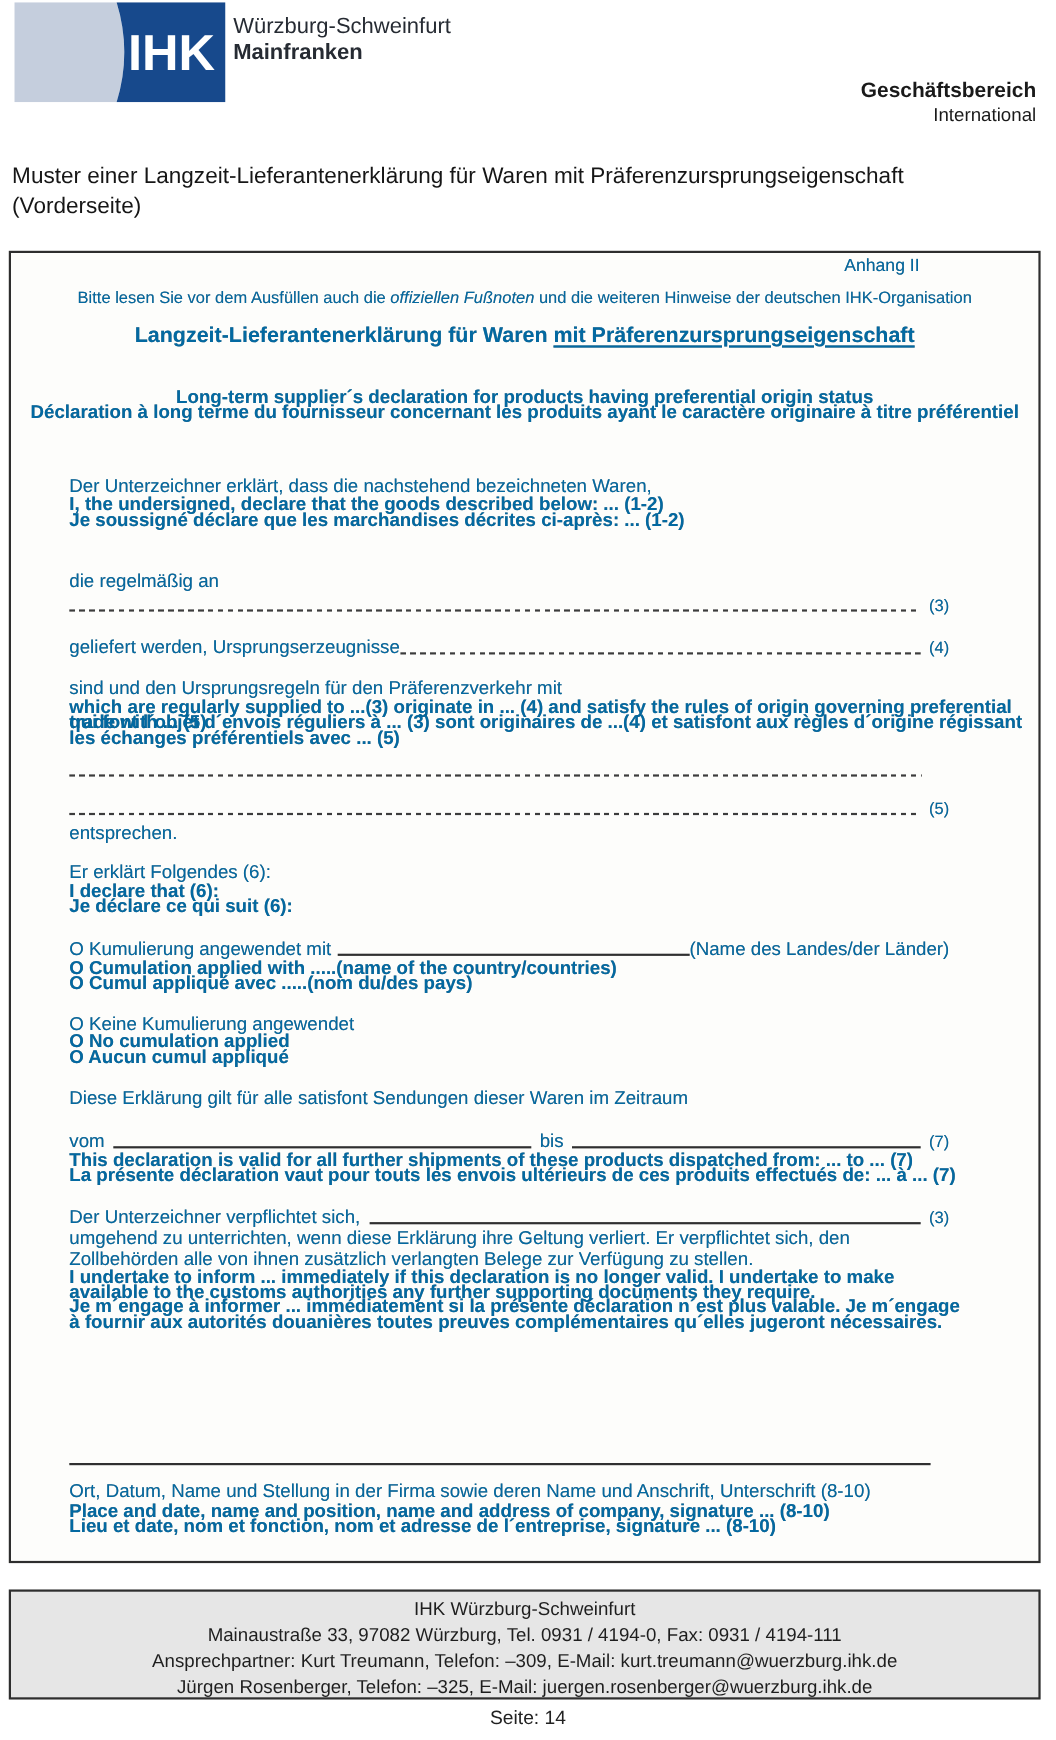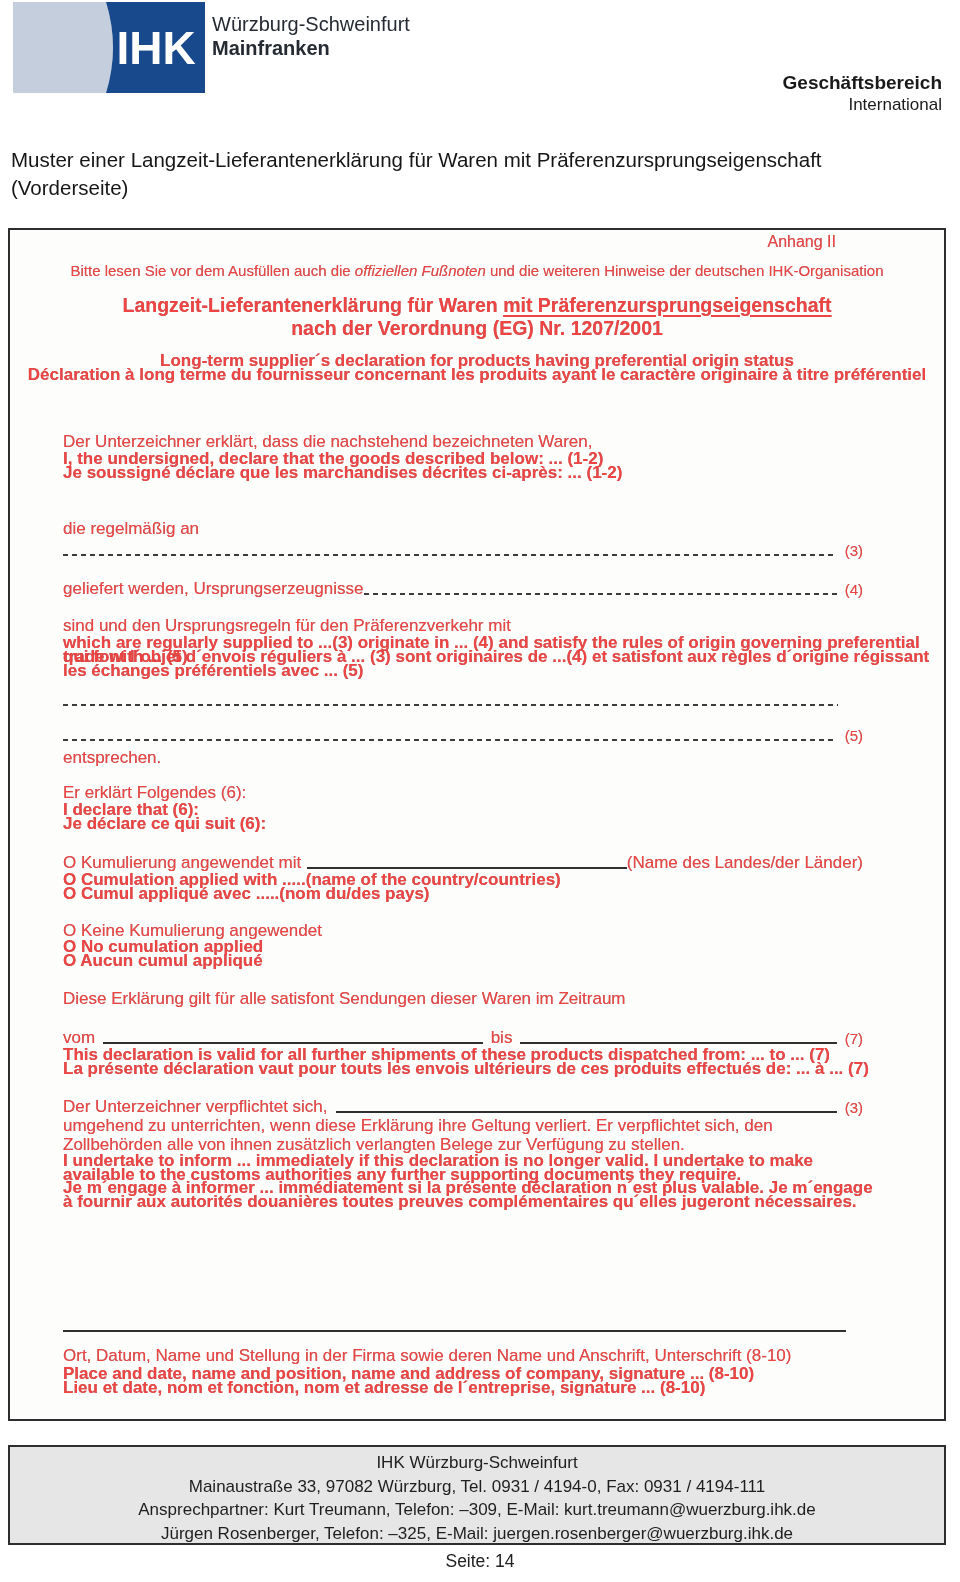--- a/index.html
+++ b/index.html
@@ -18,21 +18,21 @@
   .division .d1{font-size:19px;font-weight:bold;line-height:22px;}
   .division .d2{font-size:17px;line-height:21px;}
 
   .page-title{left:11px;top:146px;width:935px;font-size:20.5px;line-height:27.5px;color:#161616;}
 
   
   .form-scan{
     left:8px;top:228px;width:938px;height:1193px;box-sizing:border-box;
     border:2px solid #2e2e2e;background:#fdfdfb;
   }
-  .scan{color:#ef4444;text-shadow:0 0 0.5px rgba(47,47,47,0.5);}
+  .scan{color:#0369a1;text-shadow:0 0 0.5px rgba(47,47,47,0.5);}
   .t17{font-size:17px;line-height:19px;}
   .t16{font-size:16px;line-height:18px;}
   .t15{font-size:15px;line-height:17px;}
   .t12{font-size:17px;line-height:14px;font-weight:bold;}
   .center{left:0;right:0;text-align:center;}
   .bold{font-weight:bold;}
   .ital{font-style:italic;}
   .und{text-decoration:underline;text-decoration-thickness:2px;text-underline-offset:3px;}
 
   .dotline{height:2px;background:repeating-linear-gradient(90deg,#3c3c3c 0 5px,transparent 5px 9px);}
@@ -74,21 +74,20 @@
   <div>(Vorderseite)</div>
 </div>
 
 <div class="abs form-scan scan">
 
   <div class="abs t16" style="top:3px;right:108px;">Anhang II</div>
 
   <div class="abs center t15" style="top:32px;"><span>Bitte lesen Sie vor dem Ausfüllen auch die </span><span class="ital">offiziellen Fußnoten</span><span> und die weiteren Hinweise der deutschen IHK-Organisation</span></div>
 
   <div class="abs center bold" style="top:64px;font-size:19.5px;line-height:22px;"><span>Langzeit-Lieferantenerklärung für Waren </span><span class="und">mit Präferenzursprungseigenschaft</span></div>
-  <div class="abs center bold" style="top:87px;font-size:19.5px;line-height:22px;">nach der Verordnung (EG) Nr. 1207/2001</div>
 
   <div class="abs center t12" style="top:124px;">Long-term supplier´s declaration for products having preferential origin status</div>
   <div class="abs center t12" style="top:138px;">Déclaration à long terme du fournisseur concernant les produits ayant le caractère originaire à titre préférentiel</div>
 
 
   <div class="abs t17" style="top:202px;left:53px;">Der Unterzeichner erklärt, dass die nachstehend bezeichneten Waren,</div>
   <div class="abs t12" style="top:222px;left:53px;">I, the undersigned, declare that the goods described below: ... (1-2)</div>
   <div class="abs t12" style="top:236px;left:53px;">Je soussigné déclare que les marchandises décrites ci-après: ... (1-2)</div>
 
 

